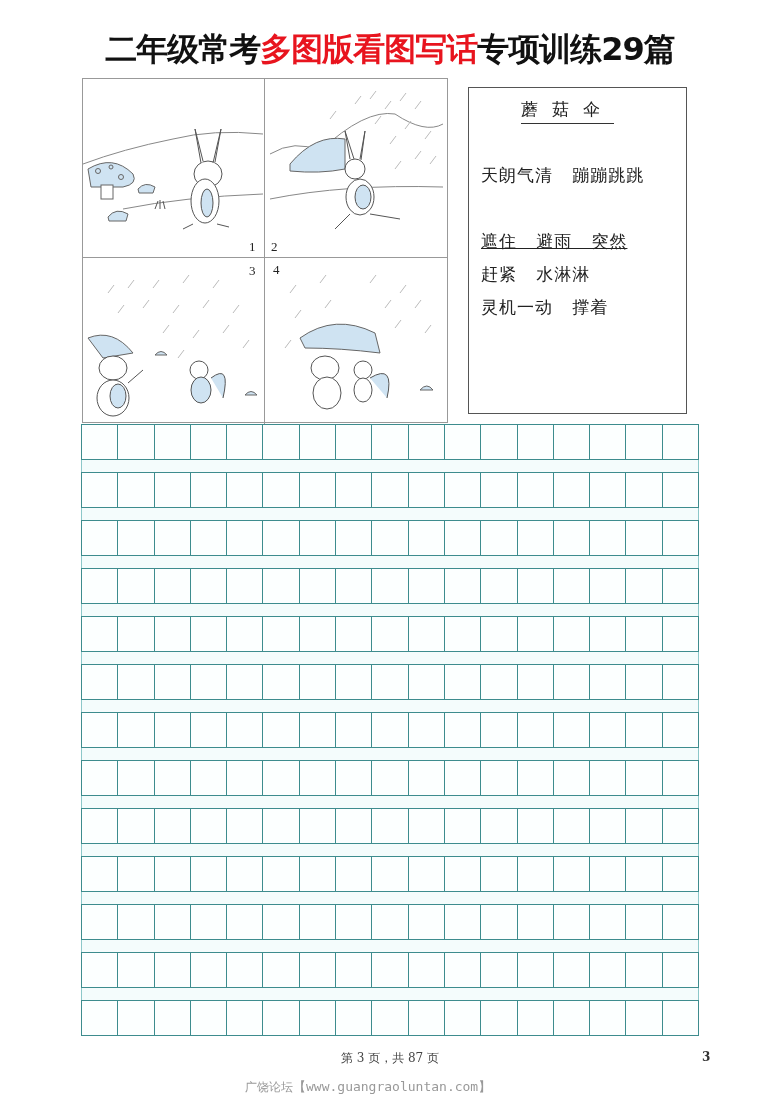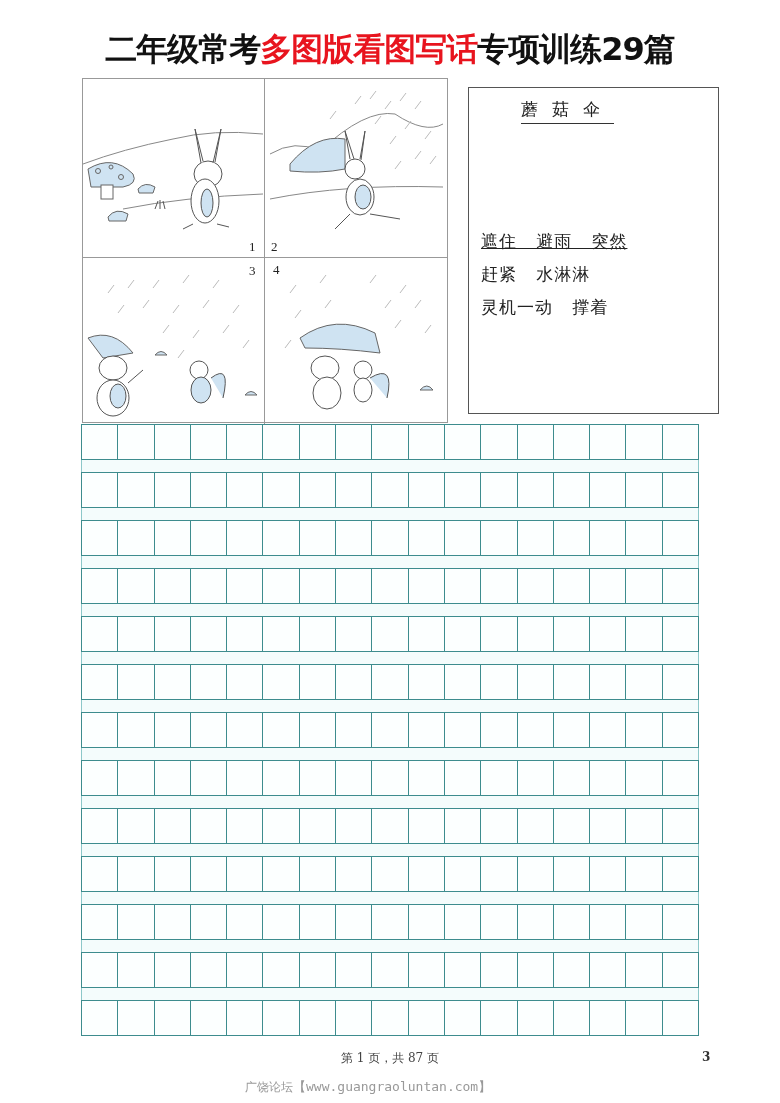--- a/index.html
+++ b/index.html
@@ -7,21 +7,21 @@
   .title{position:absolute;left:0;top:28px;width:780px;text-align:center;font-family:"DejaVu Sans",sans-serif;font-weight:bold;font-size:32px;letter-spacing:-1px;color:#111;white-space:nowrap;}
   .title .red{color:#e8141e;}
   .pics{position:absolute;left:82px;top:78px;width:366px;height:345px;border:1px solid #999;box-sizing:border-box;}
   .pic{position:absolute;box-sizing:border-box;overflow:hidden;}
   .pic.p1{left:0;top:0;width:182px;height:179px;border-right:1px solid #999;border-bottom:1px solid #999;}
   .pic.p2{left:182px;top:0;width:182px;height:179px;border-bottom:1px solid #999;}
   .pic.p3{left:0;top:179px;width:182px;height:166px;border-right:1px solid #999;}
   .pic.p4{left:182px;top:179px;width:182px;height:166px;}
   .pic svg{position:absolute;left:0;top:0;}
   .pnum{position:absolute;font-family:"Liberation Serif",serif;font-size:13px;color:#222;}
-  .words{position:absolute;left:468px;top:87px;width:251px;height:327px;border:1.5px solid #555;box-sizing:border-box;}
+  .words{position:absolute;left:468px;top:87px;width:219px;height:327px;border:1.5px solid #555;box-sizing:border-box;}
   .words .wtitle{position:absolute;left:52px;top:10px;font-family:"DejaVu Serif",serif;font-size:17px;letter-spacing:14px;color:#222;border-bottom:1.5px solid #333;padding-bottom:2px;white-space:nowrap;}
   .words .line{position:absolute;left:12px;font-family:"DejaVu Serif",serif;font-size:17px;color:#222;white-space:pre;letter-spacing:1px;}
   .grid{position:absolute;left:81px;top:424px;width:618px;}
   .row{position:absolute;left:0;width:618px;height:36px;display:flex;border:1.5px solid #3d8c8e;box-sizing:border-box;}
   .cell{flex:1;border-right:1.5px solid #3d8c8e;box-sizing:border-box;background:#fcffff;}
   .cell:last-child{border-right:none;}
   .gap{position:absolute;left:0;width:618px;height:12px;border-left:1.5px solid #8cc7c9;border-right:1.5px solid #8cc7c9;box-sizing:border-box;background:#f4fcfc;}
   .footer-page{position:absolute;left:0;top:1050px;width:780px;text-align:center;font-family:"DejaVu Serif",serif;font-size:12px;color:#444;}
   .footer-num{position:absolute;left:702px;top:1050px;font-family:"DejaVu Serif",serif;font-size:12px;color:#333;font-weight:bold;}
   .footer-site{position:absolute;left:245px;top:1078px;font-family:"DejaVu Sans",sans-serif;font-size:12px;color:#999;white-space:nowrap;}
@@ -103,20 +103,21 @@
       <ellipse cx="98" cy="132" rx="9" ry="12" fill="#fff" stroke="#555"></ellipse>
       <path d="M105 120 Q130 105 122 140" fill="#cfe3f2" stroke="#555"></path>
       <path d="M155 132 Q162 124 168 132 Z" fill="#cfe3f2" stroke="#666"></path>
     </svg>
     <span class="pnum" style="left:8px;top:4px;">4</span>
   </div>
 </div>
 
 <div class="words">
   <div class="wtitle">蘑菇伞</div>
+  <div class="line" style="top:76px;">天朗气清   蹦蹦跳跳</div>
   <div class="line" style="top:142px;text-decoration:underline;">遮住   避雨   突然</div>
   <div class="line" style="top:175px;text-align:center;">赶紧   水淋淋</div>
   <div class="line" style="top:208px;">灵机一动   撑着</div>
 </div>
 
 <div class="grid" id="grid">
     <div class="row" style="top: 0px;">
       <div class="cell"></div>
       <div class="cell"></div>
       <div class="cell"></div>
@@ -370,15 +371,15 @@
       <div class="cell"></div>
       <div class="cell"></div>
       <div class="cell"></div>
       <div class="cell"></div>
       <div class="cell"></div>
       <div class="cell"></div>
       <div class="cell"></div>
     </div>
   </div>
 
-<div class="footer-page">第 1 页，共 87 页</div>
+<div class="footer-page">第 3 页，共 87 页</div>
 <div class="footer-num">3</div>
 <div class="footer-site"><span>广饶论坛</span><span class="mono">【www.guangraoluntan.com】</span></div>
 
 </body></html>

